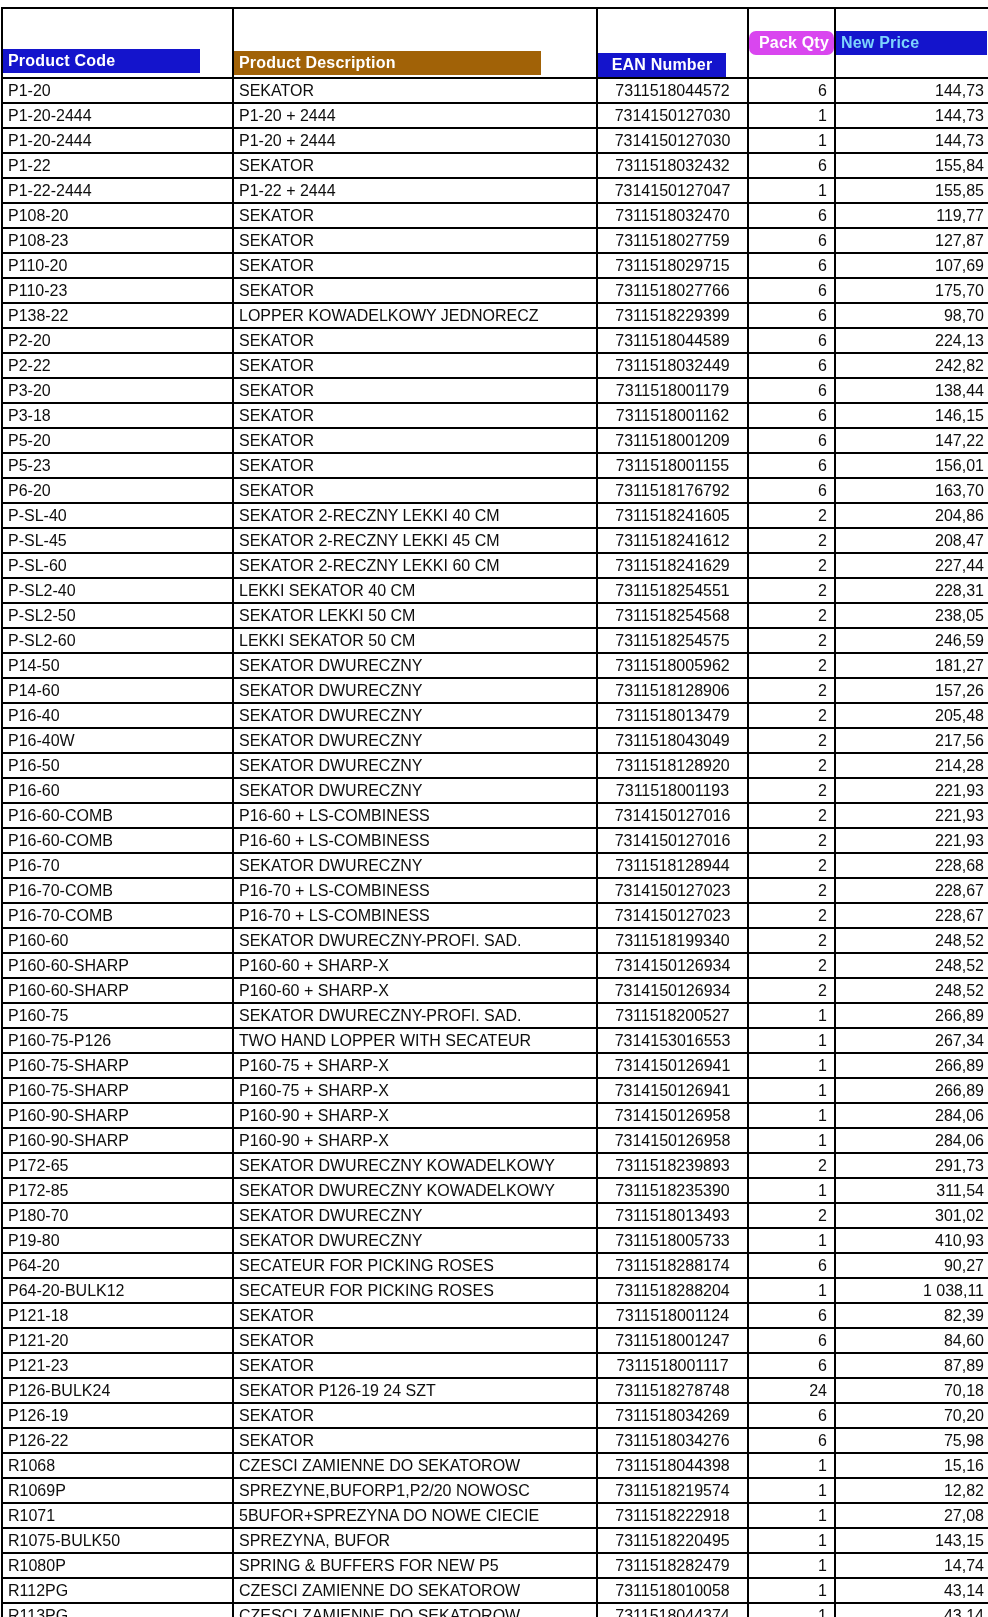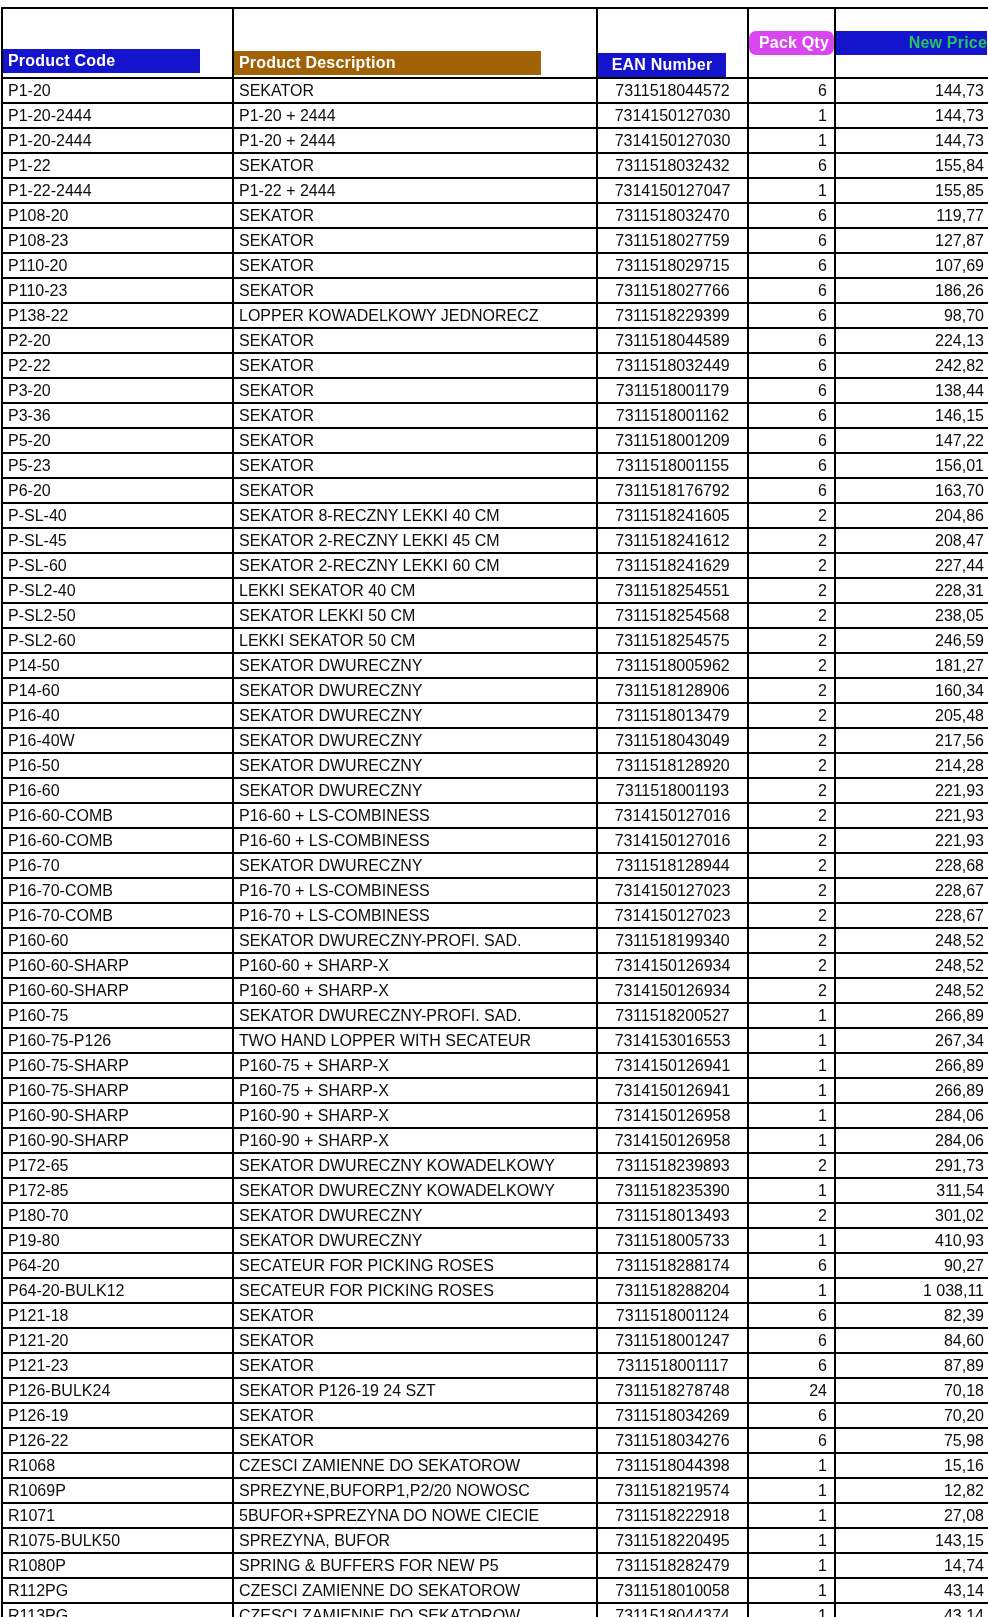--- a/index.html
+++ b/index.html
@@ -90,21 +90,21 @@
             <div class="hfill hf2" style="background: rgb(20, 20, 204); color: rgb(255, 255, 255);">
               <span>EAN Number</span>
             </div>
           </th>
           <th>
             <div class="hfill hf3" style="background: #d946ef; color: rgb(255, 255, 255); border-radius: 7px;">
               <span>Pack Qty</span>
             </div>
           </th>
           <th>
-            <div class="hfill hf4" style="background: rgb(20, 20, 204); color: #22c55e; justify-content: flex-end;">
+            <div class="hfill hf4" style="background: rgb(20, 20, 204); color: #7dd3fc;">
               <span>New Price</span>
             </div>
           </th>
         </tr>
     </thead>
     <tbody id="tbody">
         <tr>
           <td class="c0">P1-20</td>
           <td class="c1">SEKATOR</td>
           <td class="c2">7311518044572</td>
@@ -158,21 +158,21 @@
           <td class="c1">SEKATOR</td>
           <td class="c2">7311518029715</td>
           <td class="c3">6</td>
           <td class="c4">107,69</td>
         </tr>
         <tr>
           <td class="c0">P110-23</td>
           <td class="c1">SEKATOR</td>
           <td class="c2">7311518027766</td>
           <td class="c3">6</td>
-          <td class="c4">186,26</td>
+          <td class="c4">175,70</td>
         </tr>
         <tr>
           <td class="c0">P138-22</td>
           <td class="c1">LOPPER KOWADELKOWY JEDNORECZ</td>
           <td class="c2">7311518229399</td>
           <td class="c3">6</td>
           <td class="c4">98,70</td>
         </tr>
         <tr>
           <td class="c0">P2-20</td>
@@ -189,21 +189,21 @@
           <td class="c4">242,82</td>
         </tr>
         <tr>
           <td class="c0">P3-20</td>
           <td class="c1">SEKATOR</td>
           <td class="c2">7311518001179</td>
           <td class="c3">6</td>
           <td class="c4">138,44</td>
         </tr>
         <tr>
-          <td class="c0">P3-36</td>
+          <td class="c0">P3-18</td>
           <td class="c1">SEKATOR</td>
           <td class="c2">7311518001162</td>
           <td class="c3">6</td>
           <td class="c4">146,15</td>
         </tr>
         <tr>
           <td class="c0">P5-20</td>
           <td class="c1">SEKATOR</td>
           <td class="c2">7311518001209</td>
           <td class="c3">6</td>
@@ -218,21 +218,21 @@
         </tr>
         <tr>
           <td class="c0">P6-20</td>
           <td class="c1">SEKATOR</td>
           <td class="c2">7311518176792</td>
           <td class="c3">6</td>
           <td class="c4">163,70</td>
         </tr>
         <tr>
           <td class="c0">P-SL-40</td>
-          <td class="c1">SEKATOR 8-RECZNY LEKKI 40 CM</td>
+          <td class="c1">SEKATOR 2-RECZNY LEKKI 40 CM</td>
           <td class="c2">7311518241605</td>
           <td class="c3">2</td>
           <td class="c4">204,86</td>
         </tr>
         <tr>
           <td class="c0">P-SL-45</td>
           <td class="c1">SEKATOR 2-RECZNY LEKKI 45 CM</td>
           <td class="c2">7311518241612</td>
           <td class="c3">2</td>
           <td class="c4">208,47</td>
@@ -270,21 +270,21 @@
           <td class="c1">SEKATOR DWURECZNY</td>
           <td class="c2">7311518005962</td>
           <td class="c3">2</td>
           <td class="c4">181,27</td>
         </tr>
         <tr>
           <td class="c0">P14-60</td>
           <td class="c1">SEKATOR DWURECZNY</td>
           <td class="c2">7311518128906</td>
           <td class="c3">2</td>
-          <td class="c4">160,34</td>
+          <td class="c4">157,26</td>
         </tr>
         <tr>
           <td class="c0">P16-40</td>
           <td class="c1">SEKATOR DWURECZNY</td>
           <td class="c2">7311518013479</td>
           <td class="c3">2</td>
           <td class="c4">205,48</td>
         </tr>
         <tr>
           <td class="c0">P16-40W</td>

